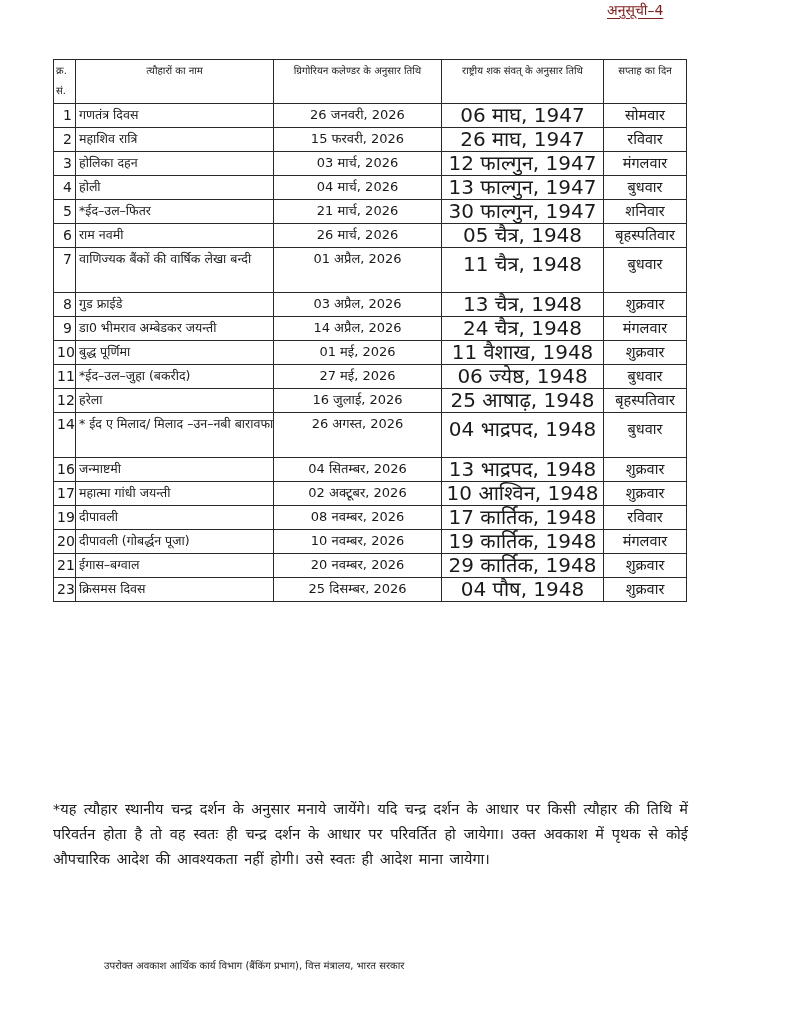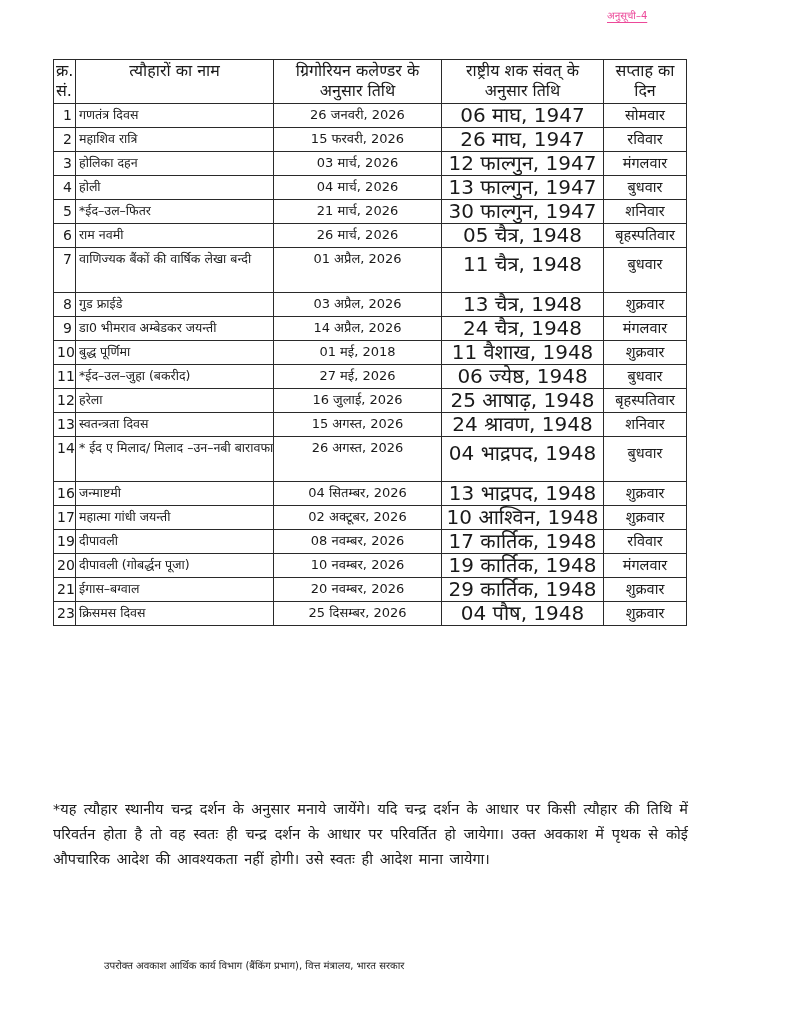--- a/index.html
+++ b/index.html
@@ -10,26 +10,26 @@
     body {
       width: 796px;
       height: 1024px;
       position: relative;
       overflow: hidden;
       font-family: "DejaVu Sans", "Liberation Sans", sans-serif;
       color: #1a1a1a;
     }
     .schedule-label {
       position: absolute;
-      top: 8px;
+      top: 0;
       left: 607px;
-      font-size: 10px;
+      font-size: 14px;
       text-decoration: underline;
       text-underline-offset: 3px;
-      color: #ec4899;
+      color: #7f1d1d;
     }
     table.holidays {
       position: absolute;
       top: 59px;
       left: 53px;
       width: 633px;
       border-collapse: collapse;
       table-layout: fixed;
       font-size: 12.5px;
     }
@@ -37,21 +37,21 @@
     table.holidays td {
       border: 1.4px solid #2a2a2a;
       padding: 0 3px;
       vertical-align: top;
       line-height: 22px;
       overflow: hidden;
       white-space: nowrap;
     }
     table.holidays th {
       font-weight: normal;
-      font-size: 16px;
+      font-size: 10px;
       text-align: center;
       height: 42px;
       line-height: 20px;
       white-space: normal;
       padding-top: 1px;
     }
     table.holidays th.col-sn {
       text-align: left;
       padding-left: 2px;
     }
@@ -194,45 +194,38 @@
       <tr>
         <td class="sn">9</td>
         <td class="name">डा0 भीमराव अम्बेडकर जयन्ती</td>
         <td class="greg">14 अप्रैल, 2026</td>
         <td class="saka">24 चैत्र, 1948</td>
         <td class="day">मंगलवार</td>
       </tr>
       <tr>
         <td class="sn">10</td>
         <td class="name">बुद्ध पूर्णिमा</td>
-        <td class="greg">01 मई, 2018</td>
+        <td class="greg">01 मई, 2026</td>
         <td class="saka">11 वैशाख, 1948</td>
         <td class="day">शुक्रवार</td>
       </tr>
       <tr>
         <td class="sn">11</td>
         <td class="name">*ईद–उल–जुहा (बकरीद)</td>
         <td class="greg">27 मई, 2026</td>
         <td class="saka">06 ज्येष्ठ, 1948</td>
         <td class="day">बुधवार</td>
       </tr>
       <tr>
         <td class="sn">12</td>
         <td class="name">हरेला</td>
         <td class="greg">16 जुलाई, 2026</td>
         <td class="saka">25 आषाढ़, 1948</td>
         <td class="day">बृहस्पतिवार</td>
       </tr>
-      <tr>
-        <td class="sn">13</td>
-        <td class="name">स्वतन्त्रता दिवस</td>
-        <td class="greg">15 अगस्त, 2026</td>
-        <td class="saka">24 श्रावण, 1948</td>
-        <td class="day">शनिवार</td>
-      </tr>
       <tr class="tall">
         <td class="sn">14</td>
         <td class="name">* ईद ए मिलाद/ मिलाद –उन–नबी बारावफात</td>
         <td class="greg">26 अगस्त, 2026</td>
         <td class="saka">04 भाद्रपद, 1948</td>
         <td class="day">बुधवार</td>
       </tr>
       <tr>
         <td class="sn">16</td>
         <td class="name">जन्माष्टमी</td>

